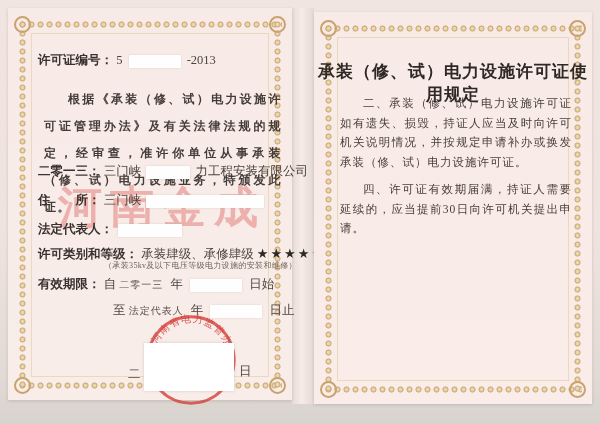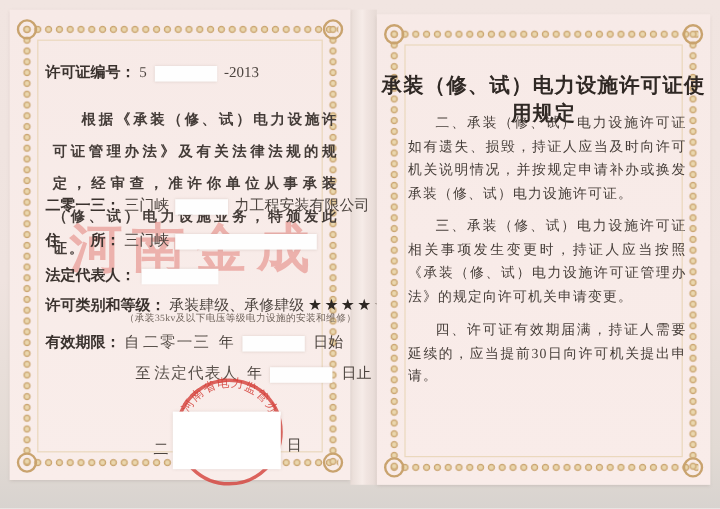--- a/index.html
+++ b/index.html
@@ -33,21 +33,21 @@
   
   .lbl{font-family:Liberation Serif, serif;font-weight:700;color:#3a322e;}
   .val{color:#4c443f;}
   .row{position:absolute;font-size:12.5px;white-space:nowrap;}
   .redact{display:inline-block;background:#fefefe;vertical-align:middle;
     box-shadow:0 0 2px rgba(150,130,120,.25);}
   #intro{position:absolute;left:36px;top:78px;width:238px;font-size:12px;line-height:27px;
     color:#443c38;font-weight:600;letter-spacing:1.6px;text-indent:2em;text-align:justify;}
   #watermark{position:absolute;left:50px;top:170px;font-size:44px;letter-spacing:8px;
     color:#e4827c;opacity:.55;font-weight:600;white-space:nowrap;pointer-events:none;}
-  .small-year{font-size:13px;color:#5a524c;letter-spacing:1px;}
+  .small-year{font-size:10px;color:#5a524c;letter-spacing:1px;}
   .stars-filled{color:#2e2824;font-size:13px;letter-spacing:2px;}
   .stars-empty{color:#8a7f76;font-size:13px;}
   #grade-note{position:absolute;left:96px;top:252px;font-size:8.5px;color:#6e625a;letter-spacing:.3px;white-space:nowrap;transform:scale(.95);transform-origin:left;}
   
   #seal{position:absolute;left:135px;top:304px;width:96px;height:96px;}
   #seal-redaction{position:absolute;left:136px;top:335px;width:90px;height:48px;background:#fff;
     box-shadow:0 0 3px rgba(140,120,110,.3);}
   .date-frag{position:absolute;font-size:12.5px;color:#4c443f;}
   
   #reg-title{position:absolute;left:0;top:48px;width:100%;text-align:center;
@@ -149,19 +149,18 @@
     <div class="corner tl"></div>
     <div class="corner tr"></div>
     <div class="corner bl"></div>
     <div class="corner br"></div>
     <div class="innerline"></div>
 
     <div id="reg-title">承装（修、试）电力设施许可证使用规定</div>
 
     <div id="rules">
       <p class="rule">二、承装（修、试）电力设施许可证如有遗失、损毁，持证人应当及时向许可机关说明情况，并按规定申请补办或换发承装（修、试）电力设施许可证。</p>
-      <p class="rule">三、承装（修、试）电力设施许可证相关事项发生变更时，持证人应当按照《承装（修、试）电力设施许可证管理办法》的规定向许可机关申请变更。</p>
       <p class="rule">四、许可证有效期届满，持证人需要延续的，应当提前30日向许可机关提出申请。</p>
 
     </div>
   </div>
 
 </div>
 
 </body></html>

